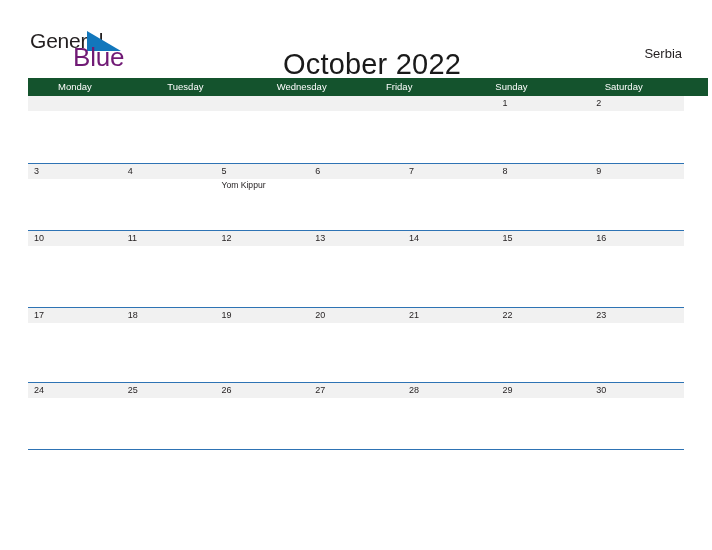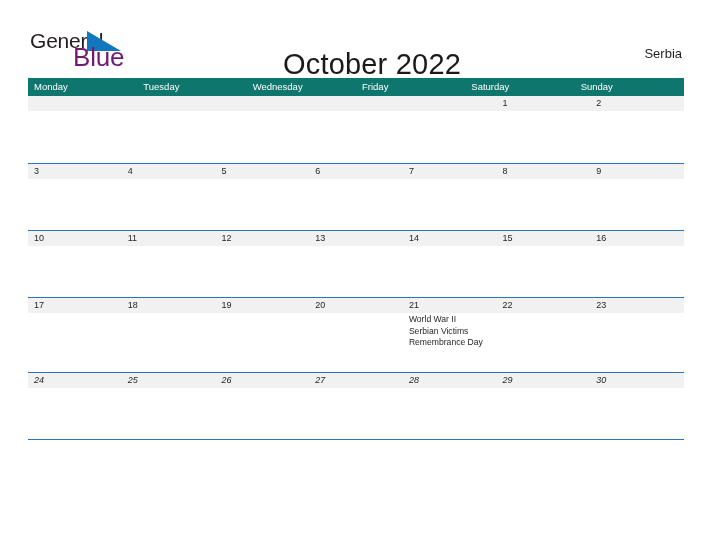--- a/index.html
+++ b/index.html
@@ -91,44 +91,45 @@
     position: absolute;
     left: 28px;
     top: 78px;
     width: 656px;
   }
 
   .weekday-header {
     display: flex;
     width: 656px;
     height: 18px;
-    background: #0f766e;
+    background: #14532d;
+    padding-left: 24px;
   }
   .weekday-cell {
     flex: 1 1 0;
     font-size: 9.5px;
     line-height: 18px;
     color: #ffffff;
     padding-left: 6px;
     box-sizing: border-box;
     white-space: nowrap;
     overflow: hidden;
   }
 
   .week-row {
     width: 656px;
     border-top: 1.5px solid #2e73b4;
     box-sizing: border-box;
     position: relative;
   }
   .week-row.wk-0 { height: 67px; }
   .week-row.wk-1 { height: 67px; }
-  .week-row.wk-2 { height: 67px; }
+  .week-row.wk-2 { height: 77px; }
   .week-row.wk-3 { height: 75px; }
-  .week-row.wk-4 { height: 67px; font-style: italic; }
+  .week-row.wk-4 { height: 67px; }
   .week-row.wk-5 { height: 40px; }
 
   .week-row.wk-0 { border-top: none; }
 
   .day-band {
     display: flex;
     width: 656px;
     height: 15px;
     background: #f1f1f1;
   }
@@ -187,22 +188,22 @@
 
 </div>
 
 <div class="calendar">
 
   <div class="weekday-header">
     <div class="weekday-cell">Monday</div>
     <div class="weekday-cell">Tuesday</div>
     <div class="weekday-cell">Wednesday</div>
     <div class="weekday-cell">Friday</div>
+    <div class="weekday-cell">Sunday</div>
     <div class="weekday-cell">Saturday</div>
-    <div class="weekday-cell">Sunday</div>
   </div>
 
   <div class="week-row wk-0">
     <div class="day-band">
       <div class="day-band-cell"></div>
       <div class="day-band-cell"></div>
       <div class="day-band-cell"></div>
       <div class="day-band-cell"></div>
       <div class="day-band-cell"></div>
       <div class="day-band-cell">1</div>
@@ -244,20 +245,23 @@
       <div class="day-band-cell">9</div>
     </div>
     <div class="day-body">
       <div class="day-body-cell">
           <span class="event-text"></span>
         </div>
       <div class="day-body-cell">
           <span class="event-text"></span>
         </div>
       <div class="day-body-cell">
+          <span class="event-text">Yom Kippur</span>
+        </div>
+      <div class="day-body-cell">
           <span class="event-text"></span>
         </div>
       <div class="day-body-cell">
           <span class="event-text"></span>
         </div>
       <div class="day-body-cell">
           <span class="event-text"></span>
         </div>
       <div class="day-body-cell">
           <span class="event-text"></span>
@@ -303,45 +307,20 @@
   <div class="week-row wk-3">
     <div class="day-band">
       <div class="day-band-cell">17</div>
       <div class="day-band-cell">18</div>
       <div class="day-band-cell">19</div>
       <div class="day-band-cell">20</div>
       <div class="day-band-cell">21</div>
       <div class="day-band-cell">22</div>
       <div class="day-band-cell">23</div>
     </div>
-    <div class="day-body">
-      <div class="day-body-cell">
-          <span class="event-text"></span>
-        </div>
-      <div class="day-body-cell">
-          <span class="event-text"></span>
-        </div>
-      <div class="day-body-cell">
-          <span class="event-text"></span>
-        </div>
-      <div class="day-body-cell">
-          <span class="event-text"></span>
-        </div>
-      <div class="day-body-cell">
-          <span class="event-text">World War II
-Serbian Victims
-Remembrance Day</span>
-        </div>
-      <div class="day-body-cell">
-          <span class="event-text"></span>
-        </div>
-      <div class="day-body-cell">
-          <span class="event-text"></span>
-        </div>
-    </div>
   </div>
 
   <div class="week-row wk-4">
     <div class="day-band">
       <div class="day-band-cell">24</div>
       <div class="day-band-cell">25</div>
       <div class="day-band-cell">26</div>
       <div class="day-band-cell">27</div>
       <div class="day-band-cell">28</div>
       <div class="day-band-cell">29</div>

